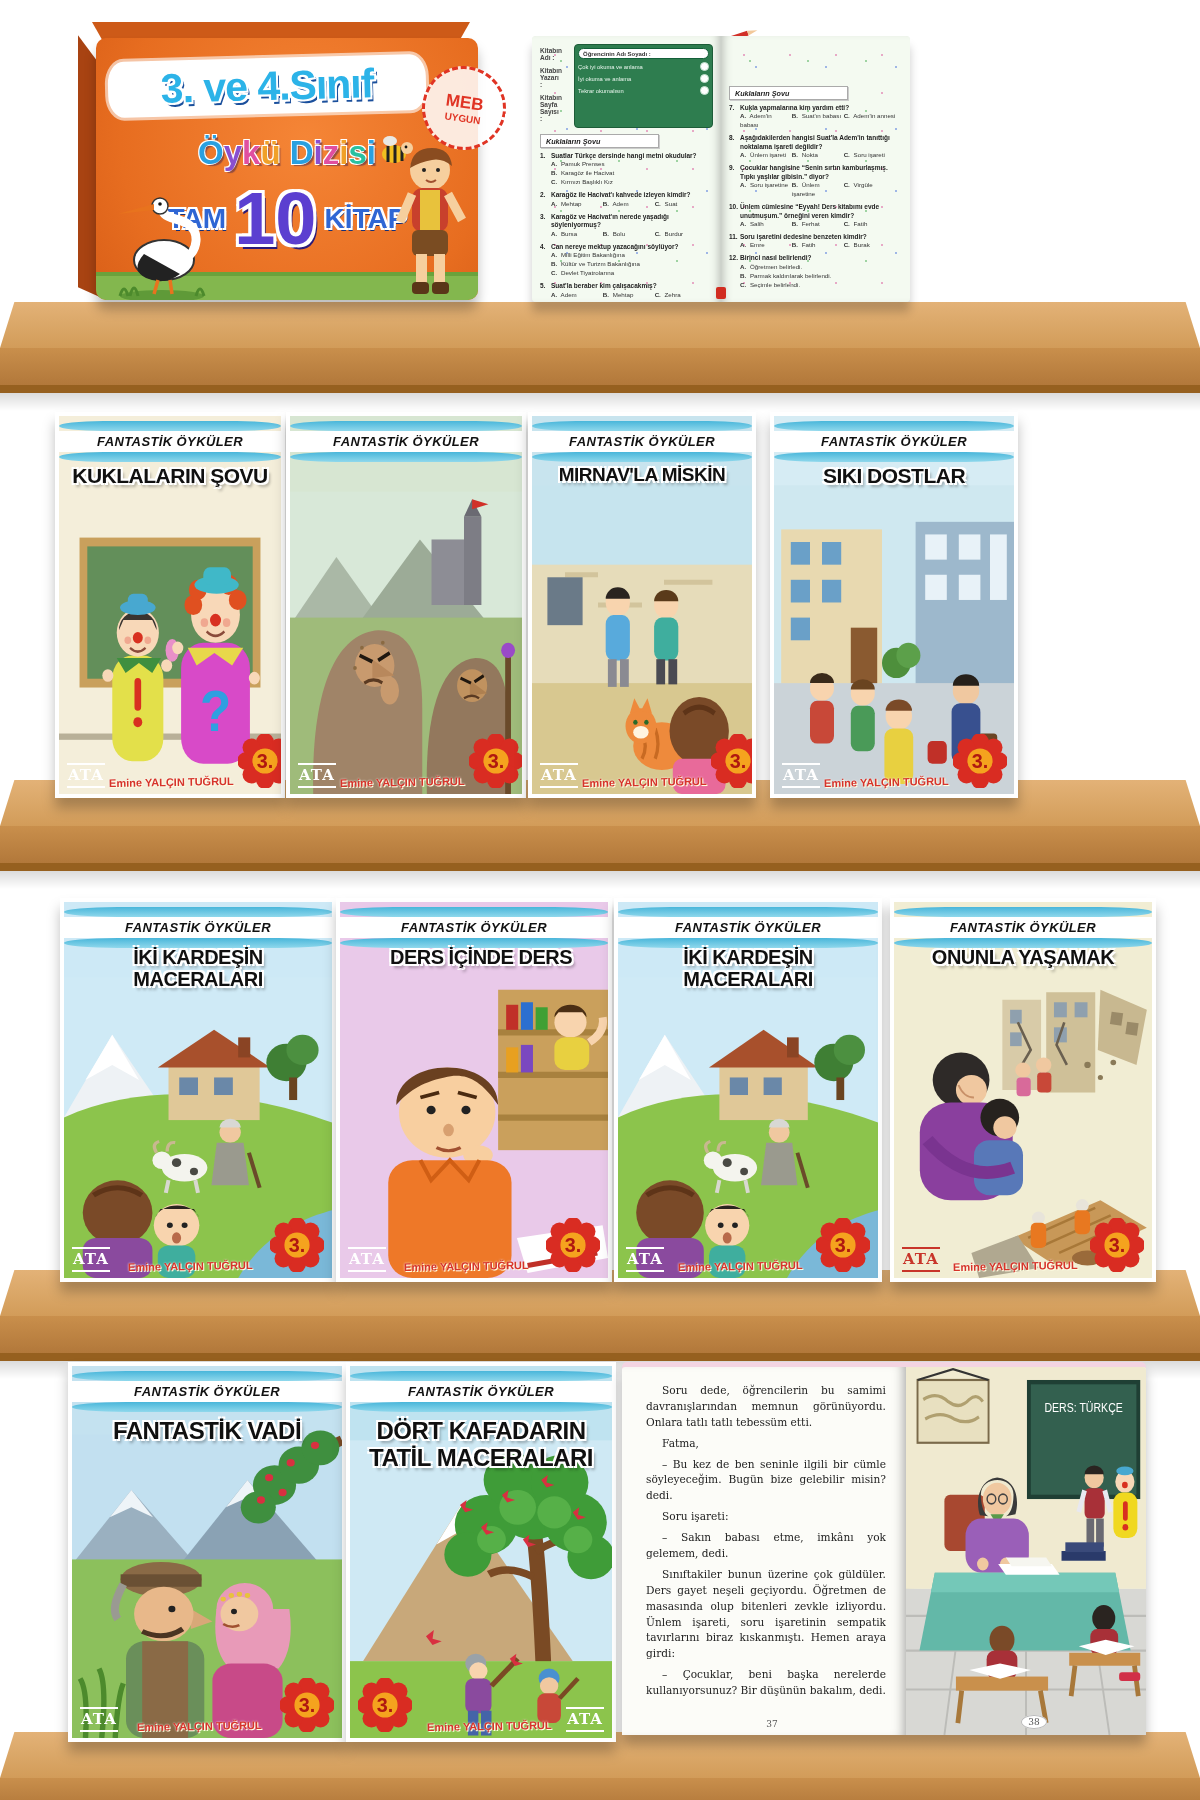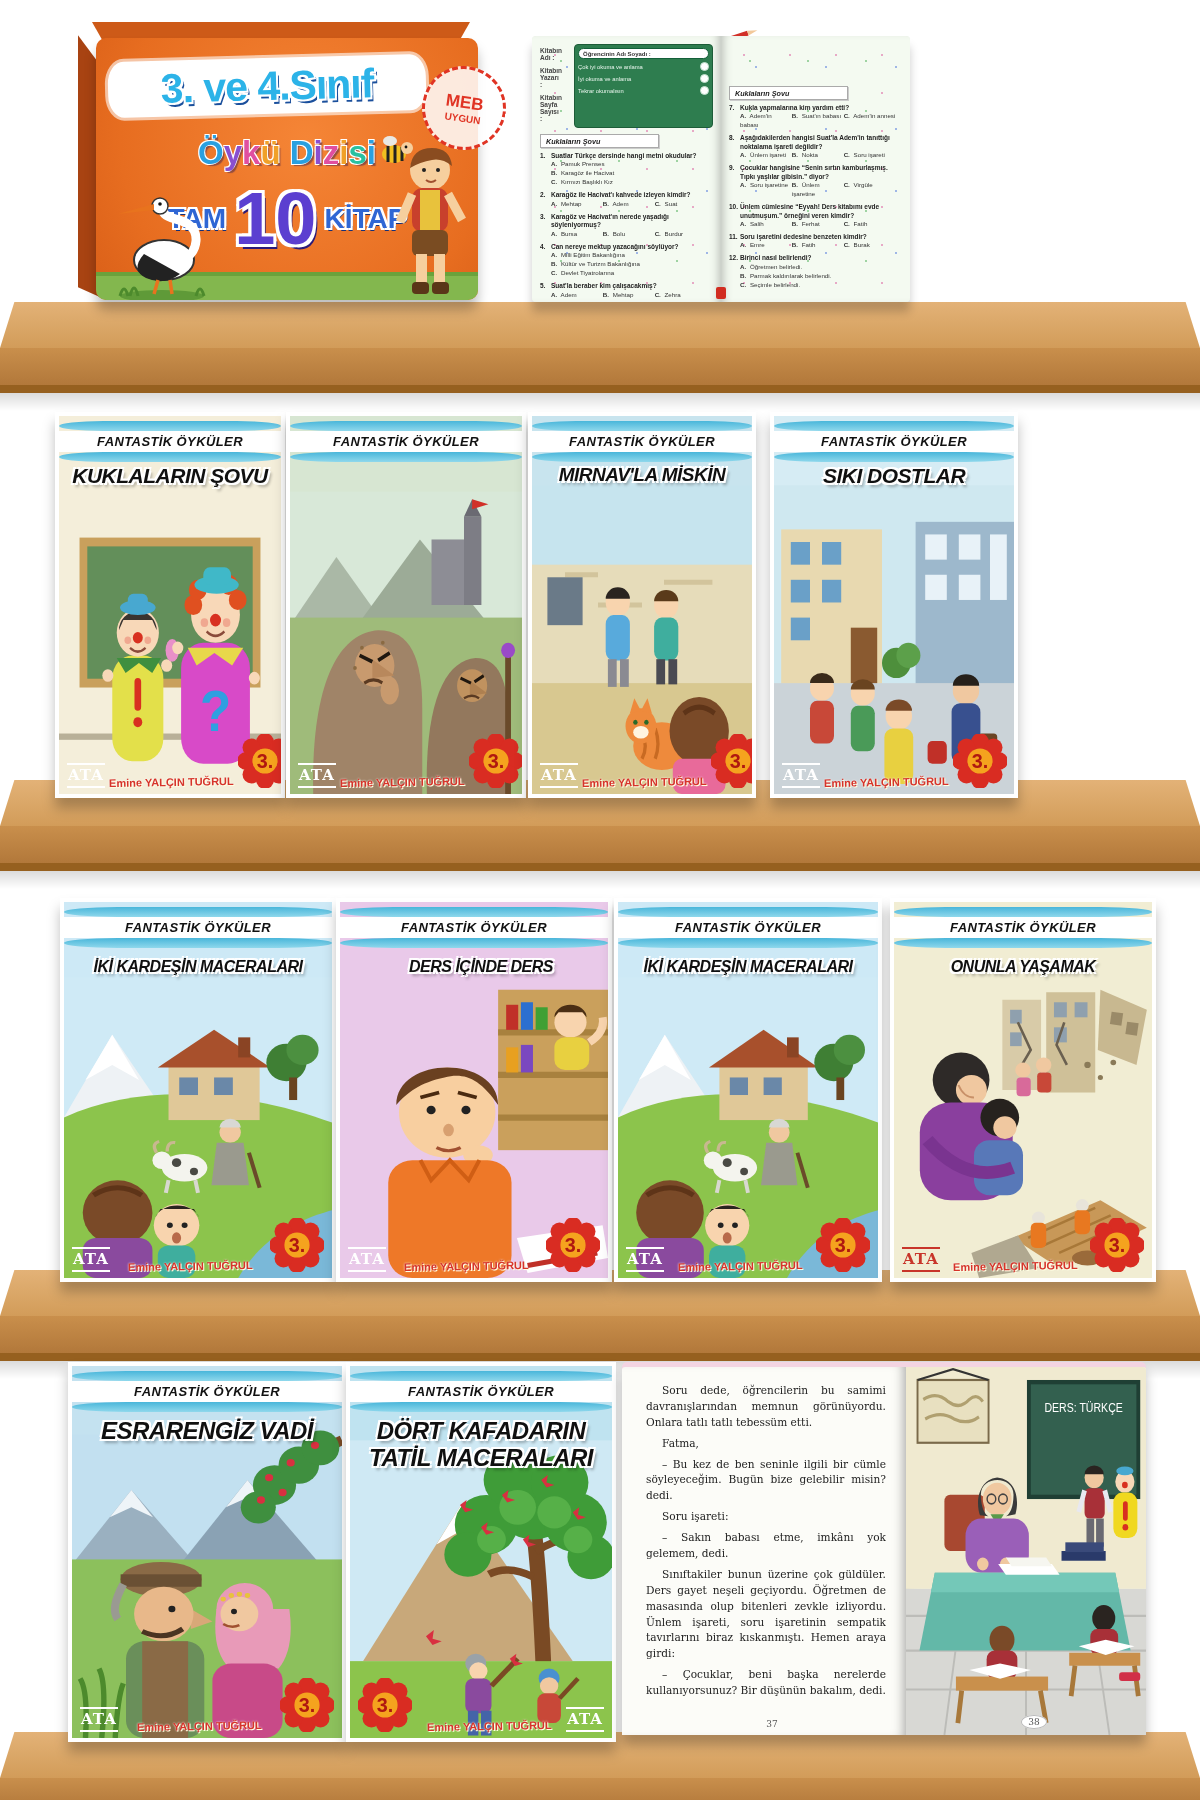--- a/index.html
+++ b/index.html
@@ -84,23 +84,23 @@
 
   
   .book{position:absolute;border:4px solid #fff;box-shadow:0 10px 12px rgba(0,0,0,.25);overflow:hidden;}
   .scene{position:absolute;inset:0;width:100%;height:100%;}
   .band{position:absolute;top:5px;left:0;right:0;}
   .band .strip{height:10px;background:linear-gradient(#49b6da,#8fd8ec);border-radius:40%/100%;}
   .band .label{background:#fff;text-align:center;font-weight:bold;font-style:italic;
                font-size:13px;color:#111;padding:3px 0;letter-spacing:.4px;}
   .btitle{position:absolute;left:6px;right:6px;text-align:center;font-weight:bold;color:#101010;
           line-height:1.12;letter-spacing:-.5px;
-          text-shadow:-2px -2px 0 #fff,2px -2px 0 #fff,-2px 2px 0 #fff,2px 2px 0 #fff,3px 4px 3px rgba(0,0,0,.3);font-style:italic;}
+          text-shadow:-2px -2px 0 #fff,2px -2px 0 #fff,-2px 2px 0 #fff,2px 2px 0 #fff,3px 4px 3px rgba(0,0,0,.3);}
   .row2 .btitle{top:48px;font-size:21px;}
-  .row3 .btitle{top:56px;font-size:16px;}
+  .row3 .btitle{top:44px;font-size:20px;}
   .row4 .btitle{top:52px;font-size:24px;}
   .foot{position:absolute;bottom:6px;left:8px;right:8px;display:flex;align-items:flex-end;
         justify-content:space-between;}
   .ata{font-family:"DejaVu Serif",serif;font-weight:bold;font-size:15px;letter-spacing:1px;
        border-top:2px solid currentColor;border-bottom:2px solid currentColor;color:#fff;
        padding:0 1px;line-height:1.4;}
   .ata.red{color:#c8352a;}
   .author{color:#d6342a;font-weight:bold;font-size:11px;white-space:nowrap;
           text-shadow:0 0 2px #fff,1px 1px 0 #ffd;transform:rotate(-1deg);margin:0 4px;}
   .badge{width:54px;height:54px;flex:none;}
@@ -853,21 +853,21 @@
           <circle cx="130" cy="185" r="2"></circle>
         </g>
       <rect x="104" y="240" width="52" height="60" rx="14" fill="#c84a88"></rect>
       <path d="M10,300 q2,-38 -4,-48 M22,300 q4,-44 -2,-56 M32,300 q2,-34 6,-44" stroke="#4c8a2c" stroke-width="4" fill="none"></path>
     </svg>
     <div class="band">
         <div class="strip"></div>
       <div class="label">FANTASTİK ÖYKÜLER</div>
       <div class="strip"></div>
       </div>
-    <div class="btitle">ESRARENGİZ VADİ</div>
+    <div class="btitle">FANTASTİK VADİ</div>
     <div class="foot">
       <div class="ata">ATA</div>
       <div class="author">Emine YALÇIN TUĞRUL</div>
       <svg class="badge" viewBox="0 0 60 60">
         <use href="#flower8"></use>
           <text x="30" y="38" text-anchor="middle">3.</text>
         </svg>
     </div>
   </div>
 

